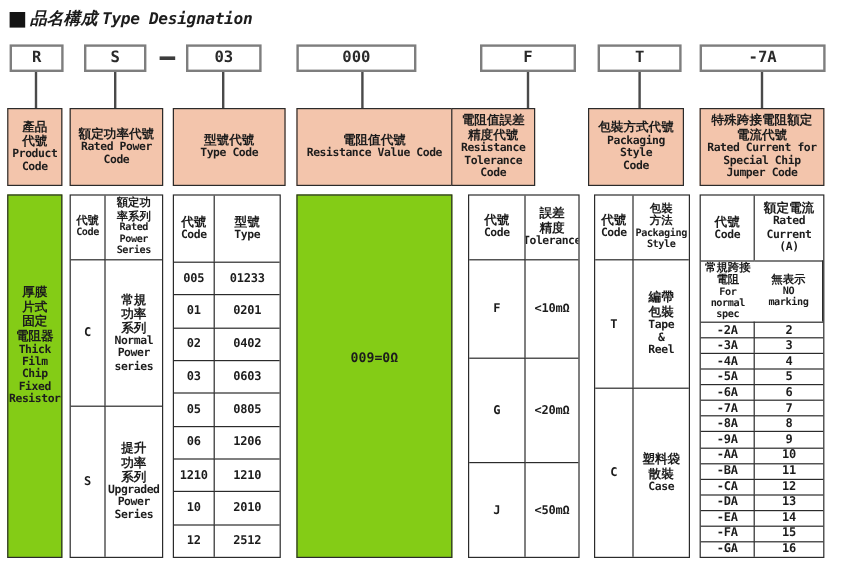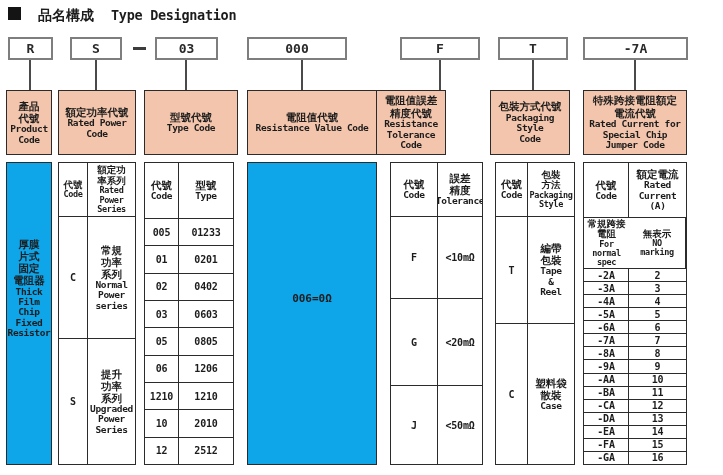--- a/index.html
+++ b/index.html
@@ -1,21 +1,21 @@
 <!DOCTYPE html>
 <html><head>
 <meta charset="utf-8">
 <style>
   html,body{margin:0;padding:0;background:#ffffff;}
   .stage{position:relative;width:723px;height:475px;background:#ffffff;overflow:hidden;
          font-family:"DejaVu Sans Mono","Liberation Sans",sans-serif;color:#1c1c1c;}
   [data-bind]{white-space:pre-line;}
 
   
-  .title-row{position:absolute;left:8px;top:7px;display:flex;align-items:flex-start;gap:17px;}
+  .title-row{position:absolute;left:8px;top:7px;display:flex;align-items:center;gap:4px;font-style:italic;}
   .sq{width:13px;height:13px;background:#141414;flex:0 0 auto;}
   .t-cjk{font-family:"Liberation Sans",sans-serif;font-weight:bold;font-size:14px;}
   .t-en{font-family:"DejaVu Sans Mono",monospace;font-weight:bold;font-size:13.5px;letter-spacing:-0.3px;}
 
   
   .cbox{position:absolute;top:37px;height:23px;background:#fff;border:2px solid #7e7e7e;
         box-sizing:border-box;display:flex;align-items:center;justify-content:center;
         font-family:"DejaVu Sans Mono",monospace;font-weight:bold;font-size:13px;color:#2a2a2a;}
   .dash{position:absolute;top:47px;height:2.5px;background:#3c3c3c;}
   .vline{position:absolute;top:60px;height:30px;width:0;border-left:2px solid #4a4a4a;}
@@ -23,21 +23,21 @@
   
   .hdr{position:absolute;top:90px;height:65px;background:#f3c5ac;border:1px solid #2b2b2b;
        box-sizing:border-box;display:flex;flex-direction:column;align-items:center;justify-content:center;
        text-align:center;overflow:hidden;}
   .h-cjk{font-family:"Liberation Sans",sans-serif;font-weight:bold;font-size:10.5px;line-height:1.18;}
   .h-en{font-family:"DejaVu Sans Mono",monospace;font-weight:bold;font-size:9.5px;line-height:1.12;letter-spacing:-0.35px;}
 
   
   .tbl{position:absolute;top:162px;height:303px;background:#fff;border:1px solid #2b2b2b;
        box-sizing:border-box;display:grid;}
-  .bx{position:absolute;top:162px;height:303px;background:#0ea5e9;border:1px solid #2b2b2b;
+  .bx{position:absolute;top:162px;height:303px;background:#84cc16;border:1px solid #2b2b2b;
       box-sizing:border-box;display:flex;flex-direction:column;align-items:center;justify-content:center;
       text-align:center;overflow:hidden;}
   .cell{display:flex;flex-direction:column;align-items:center;justify-content:center;text-align:center;
         border-top:1px solid #2b2b2b;box-sizing:border-box;overflow:hidden;min-height:0;}
   .cell.r0{border-top:none;}
   .cell.cr{border-right:1px solid #2b2b2b;}
   .cjk{font-family:"Liberation Sans",sans-serif;font-weight:bold;font-size:10.5px;line-height:1.15;}
   .en{font-family:"DejaVu Sans Mono",monospace;font-weight:bold;font-size:9.5px;line-height:1.1;letter-spacing:-0.35px;}
   .sm .cjk{font-size:9.5px;line-height:1.12;}
   .sm .en{font-size:8.5px;line-height:1.08;}
@@ -177,21 +177,21 @@
     <div class="cell mono" data-bind="columns.type.rows.5.type">1206</div>
     <div class="cell cr mono" data-bind="columns.type.rows.6.code">1210</div>
     <div class="cell mono" data-bind="columns.type.rows.6.type">1210</div>
     <div class="cell cr mono" data-bind="columns.type.rows.7.code">10</div>
     <div class="cell mono" data-bind="columns.type.rows.7.type">2010</div>
     <div class="cell cr mono" data-bind="columns.type.rows.8.code">12</div>
     <div class="cell mono" data-bind="columns.type.rows.8.type">2512</div>
   </div>
 
   <div class="bx" style="left:247px;width:130px;padding-bottom:30px">
-    <span class="val" data-bind="columns.resistance.body">006=0Ω</span>
+    <span class="val" data-bind="columns.resistance.body">009=0Ω</span>
   </div>
 
   <div class="tbl" style="left:390px;width:93px;grid-template-columns:47px 1fr;grid-template-rows:53px 82px 87px 1fr">
     <div class="cell r0 cr">
       <span class="cjk" data-bind="columns.tolerance.subheader.code_cjk">代號</span>
       <span class="en" data-bind="columns.tolerance.subheader.code_en">Code</span>
     </div>
     <div class="cell r0">
       <span class="cjk" data-bind="columns.tolerance.subheader.desc_cjk">誤差
 精度</span>

